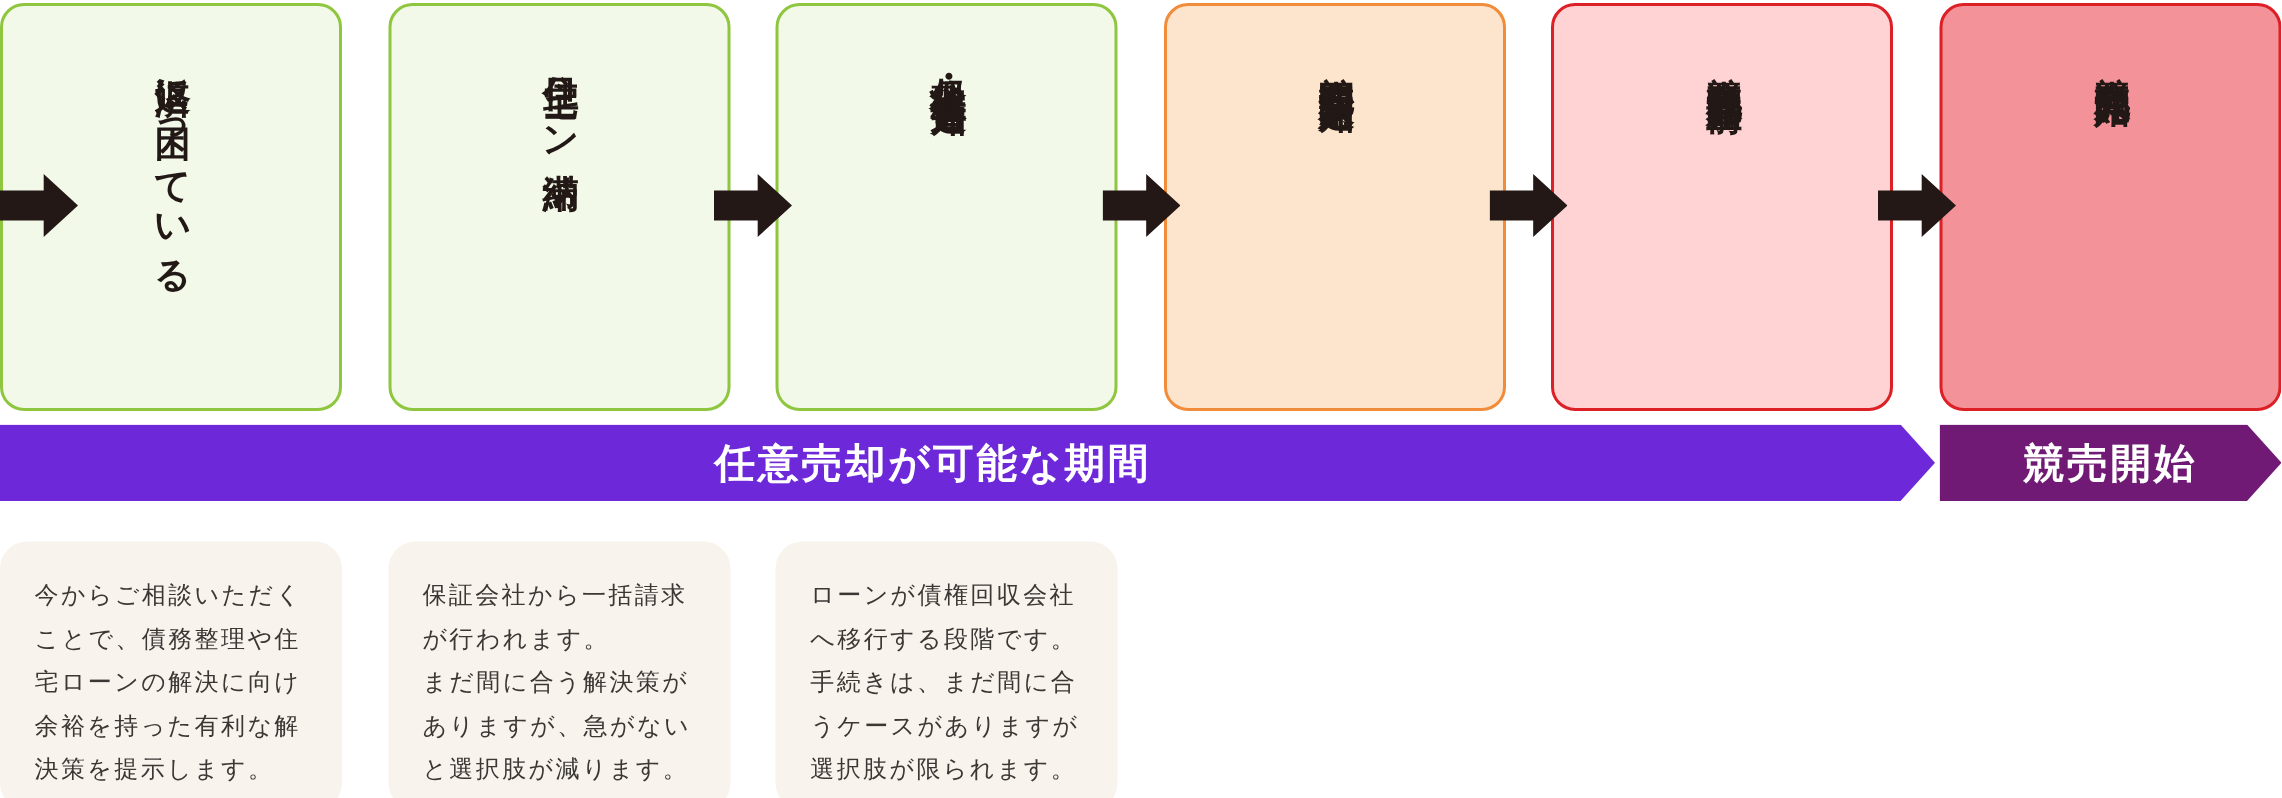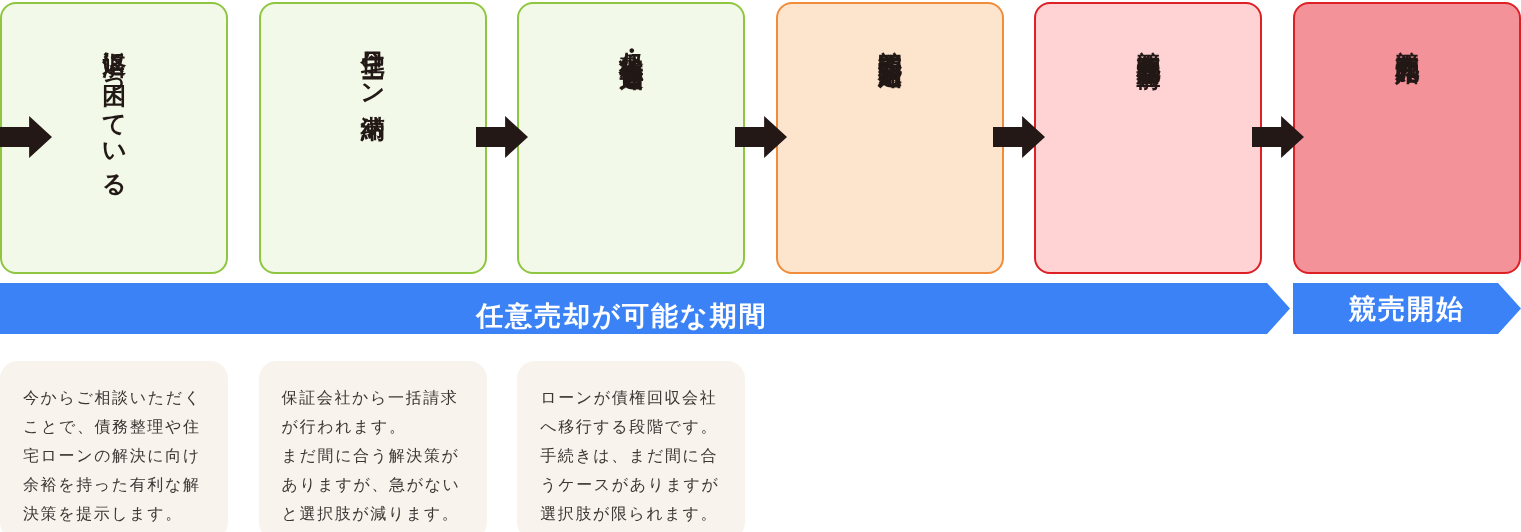--- a/index.html
+++ b/index.html
@@ -73,28 +73,27 @@
     font-size: 27px;
     font-weight: 700;
     letter-spacing: 2px;
     color: #ffffff;
     box-sizing: border-box;
     clip-path: polygon(0 0, calc(100% - 23px) 0, 100% 50%, calc(100% - 23px) 100%, 0 100%);
   }
   .banner--orange {
     left: 0;
     width: 1290px;
-    background: #3b82f6;
+    background: #6d28d9;
     padding-right: 46px;
-    align-items: flex-end;
   }
   .banner--black {
     left: 1293px;
     width: 228px;
-    background: #3b82f6;
+    background: #701a75;
   }
 
   
   .desc-row {
     position: absolute;
     top: 361px; left: 0;
     width: 1521px;
     display: grid;
     grid-template-columns: repeat(6, 228px);
     column-gap: 30.6px;

